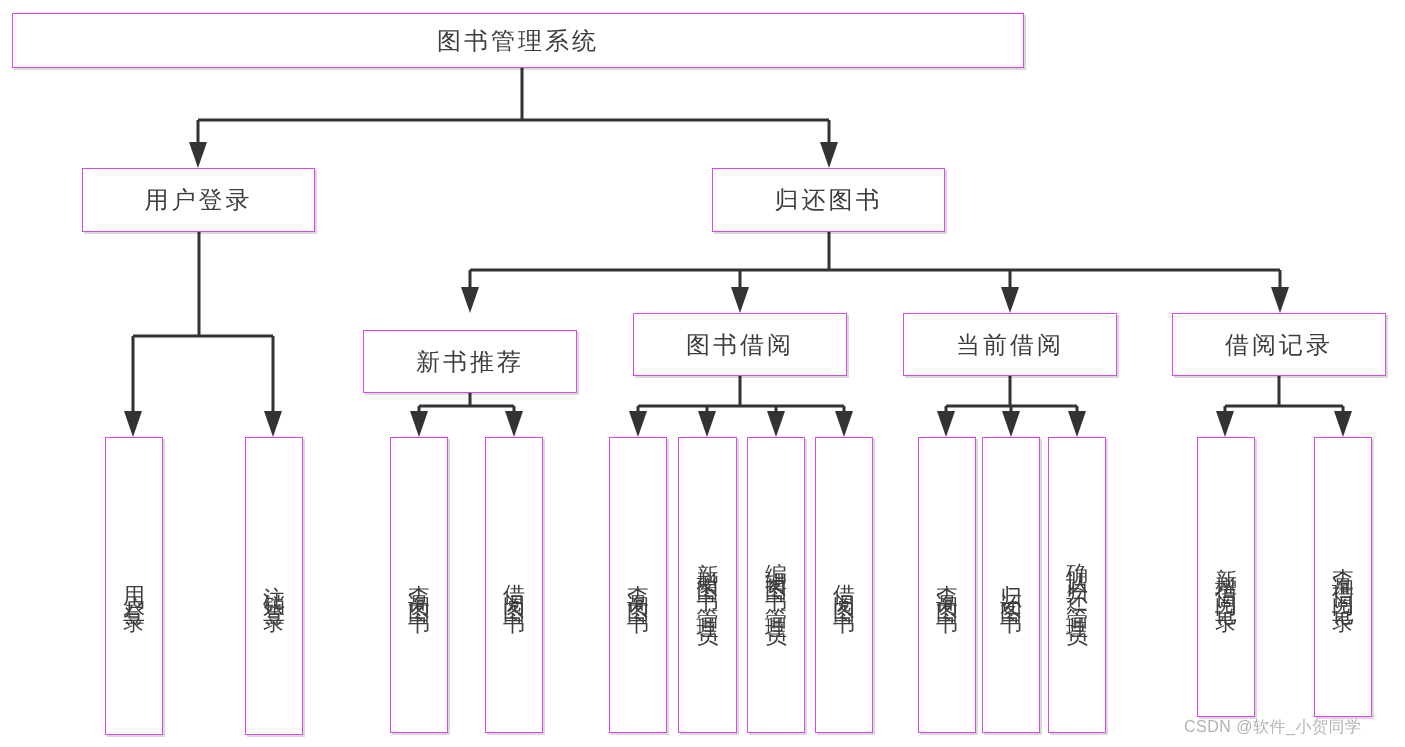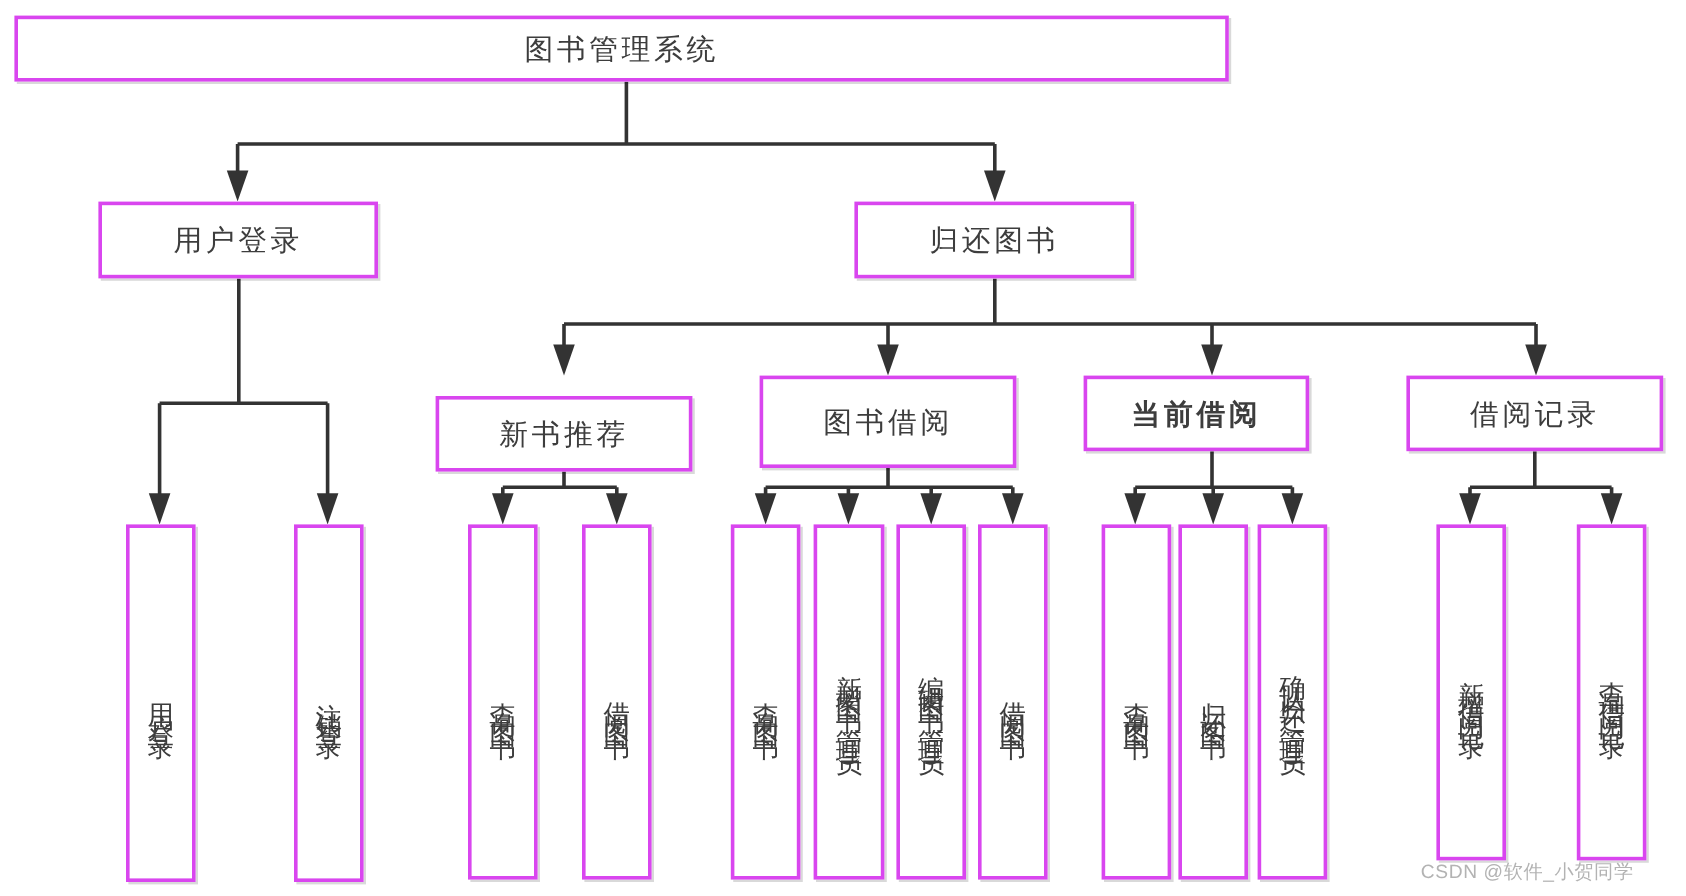--- a/index.html
+++ b/index.html
@@ -19,21 +19,21 @@
     position: absolute;
     left: 0; top: 0;
     width: 1405px;
     height: 747px;
     pointer-events: none;
   }
   .node {
     position: absolute;
     box-sizing: border-box;
     background: #ffffff;
-    border: 3px solid #d946ef;
+    border: 1px solid #d946ef;
     color: #3d3d3d;
     display: flex;
     align-items: center;
     justify-content: center;
     box-shadow: 2px 2px 0 rgba(0,0,0,0.15);
   }
   .node.hlabel {
     font-size: 24px;
     letter-spacing: 3px;
     white-space: nowrap;
@@ -114,24 +114,24 @@
   <div class="node hlabel" style="left:82px; top:168px; width:233px; height:64px;">
     <span>用户登录</span>
   </div>
   <div class="node hlabel" style="left:712px; top:168px; width:233px; height:64px;">
     <span>归还图书</span>
   </div>
 
   <div class="node hlabel" style="left:363px; top:330px; width:214px; height:63px;">
     <span>新书推荐</span>
   </div>
-  <div class="node hlabel" style="left:633px; top:313px; width:214px; height:77px;">
+  <div class="node hlabel" style="left:633px; top:313px; width:214px; height:63px;">
     <span>图书借阅</span>
   </div>
-  <div class="node hlabel" style="left:903px; top:313px; width:188px; height:63px;font-weight:bold;">
+  <div class="node hlabel" style="left:903px; top:313px; width:214px; height:63px;">
     <span>当前借阅</span>
   </div>
   <div class="node hlabel" style="left:1172px; top:313px; width:214px; height:63px;">
     <span>借阅记录</span>
   </div>
 
   <div class="node leaf" style="left:105px; top:437px; width:58px; height:298px;">
     <span class="vtext">用户登录</span>
   </div>
   <div class="node leaf" style="left:245px; top:437px; width:58px; height:298px;">

